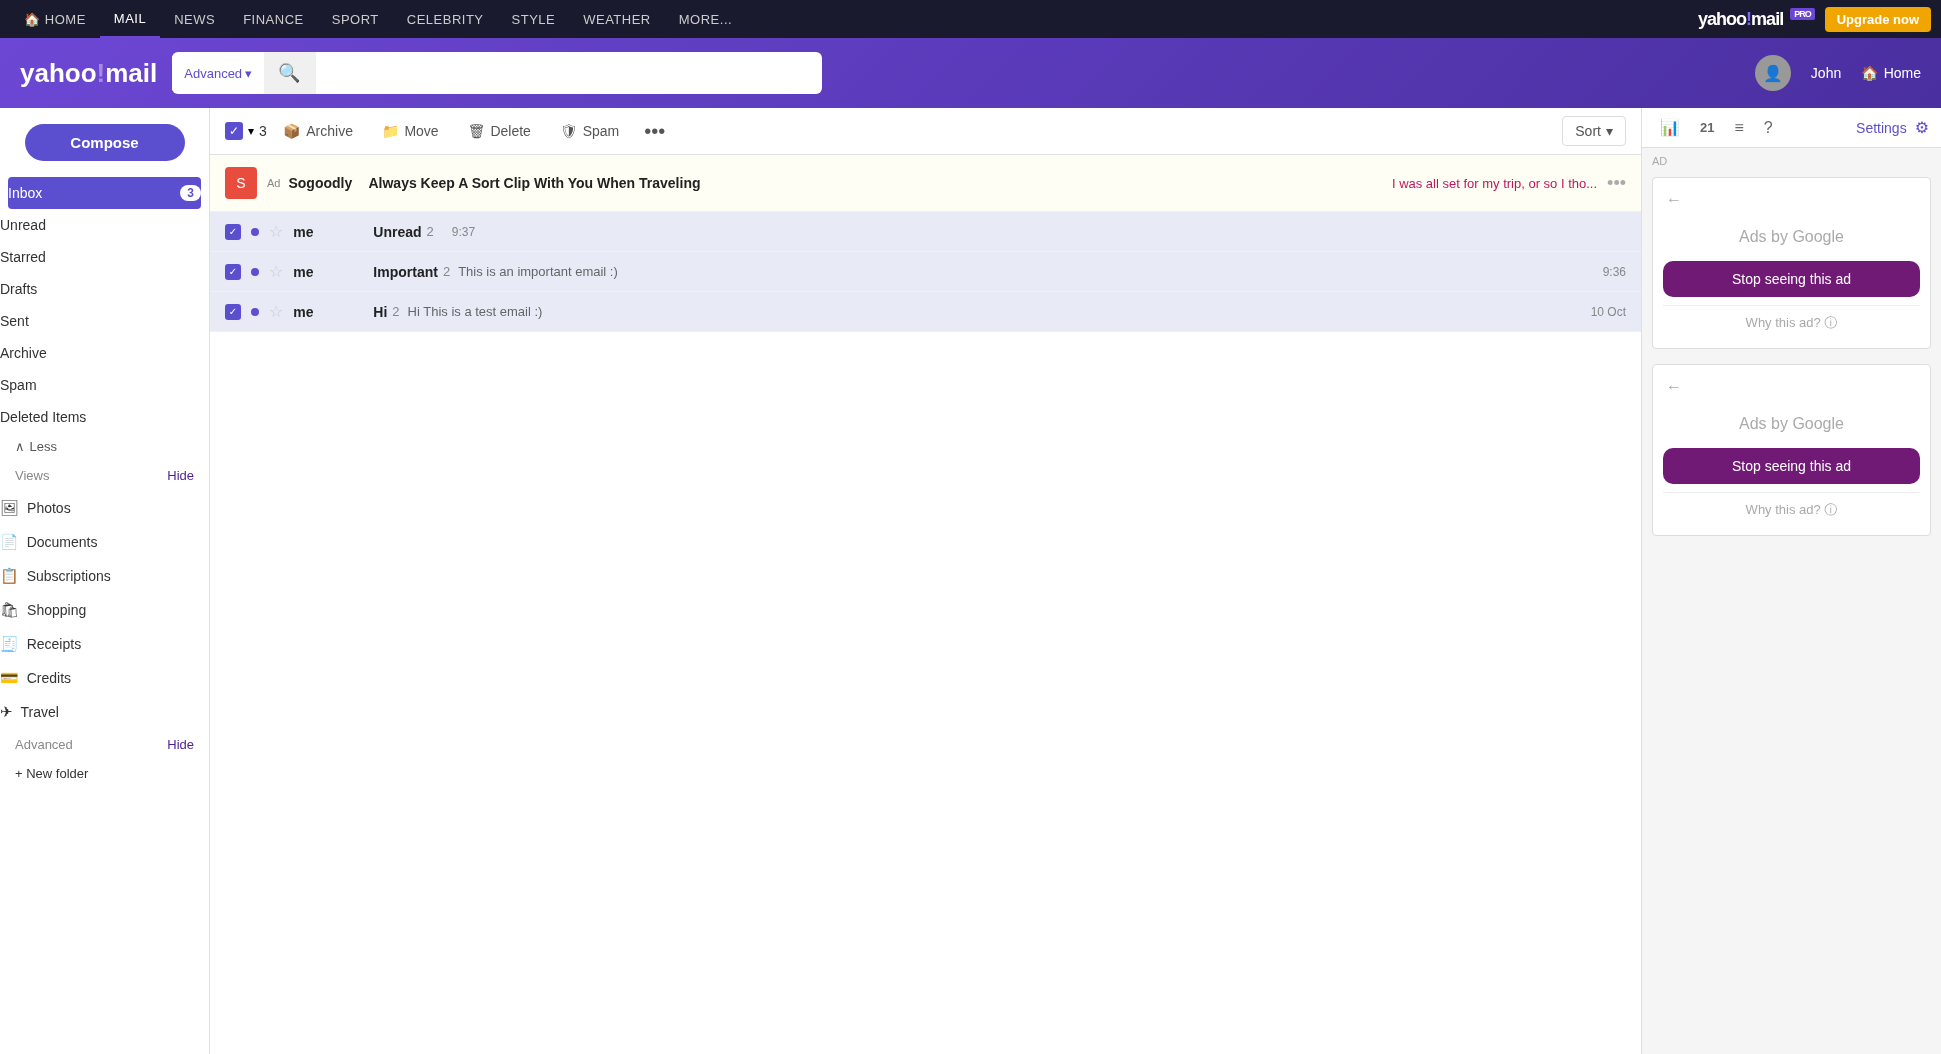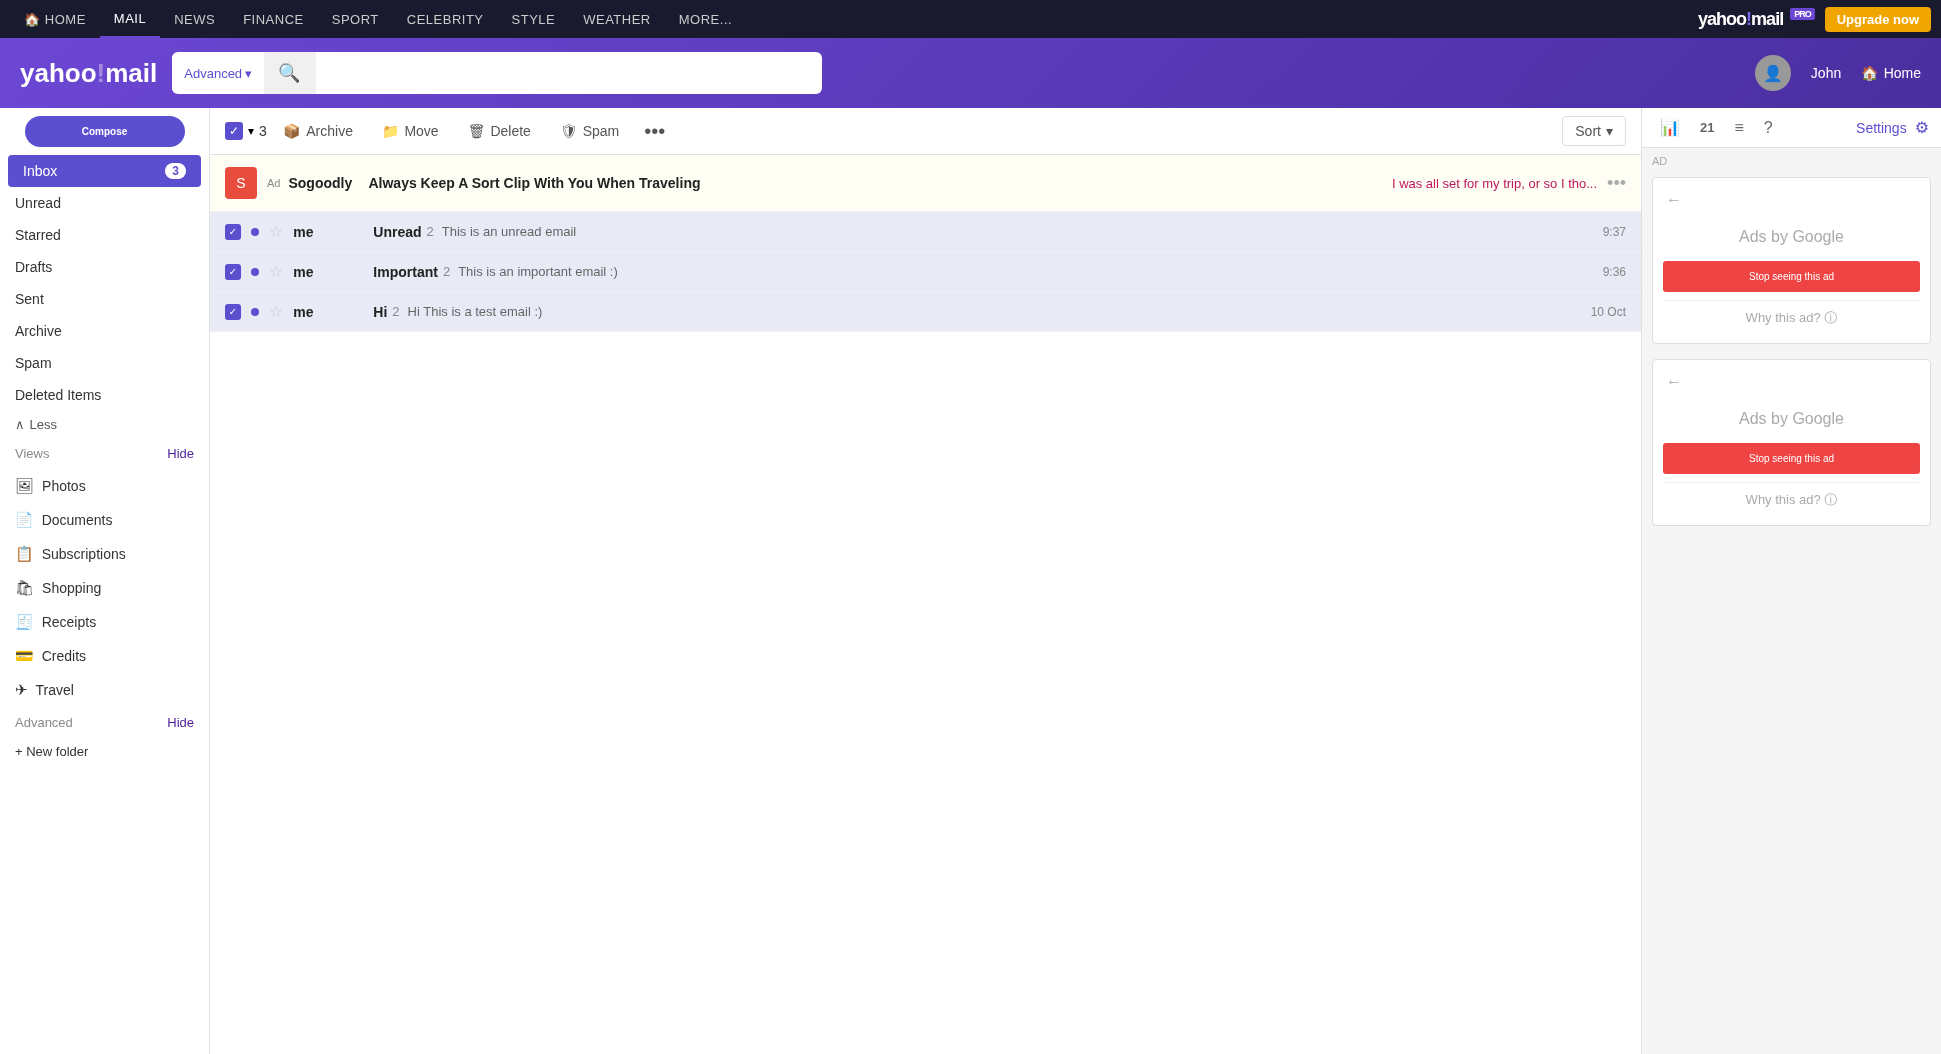--- a/index.html
+++ b/index.html
@@ -119,30 +119,30 @@
       overflow-y: auto;
       flex-shrink: 0;
     }
     .compose-btn {
       background: #5b4fcf;
       color: #fff;
       border: none;
       border-radius: 20px;
       padding: 10px 0;
       width: 160px;
-      font-size: 10px;
+      font-size: 15px;
       font-weight: bold;
       cursor: pointer;
-      margin: 8px auto;
+      margin: 16px auto;
       display: block;
     }
     .sidebar-item {
       display: flex;
       align-items: center;
-      padding: 8px 15px;
+      padding: 8px 0;
       cursor: pointer;
       color: #333;
       font-size: 14px;
       border-radius: 0;
       position: relative;
     }
     .sidebar-item.active { background: #5b4fcf; color: #fff; border-radius: 4px; margin: 0 8px; width: calc(100% - 16px); }
     .sidebar-item.active .badge { background: #fff; color: #5b4fcf; }
     .badge {
       margin-left: auto;
@@ -284,28 +284,28 @@
     }
     .ads-by-google {
       text-align: center;
       color: #aaa;
       font-size: 16px;
       padding: 10px 0 15px;
     }
     .stop-ad-btn {
       display: block;
       width: 100%;
-      background: #ef4444;
+      background: #701a75;
       color: #fff;
       border: none;
       padding: 10px;
-      font-size: 10px;
+      font-size: 14px;
       cursor: pointer;
       margin-bottom: 8px;
-      border-radius: 3px;
+      border-radius: 10px;
     }
     .why-ad {
       text-align: center;
       color: #aaa;
       font-size: 13px;
       padding: 8px;
       border-top: 1px solid #eee;
       cursor: pointer;
     }
     .back-arrow { color: #aaa; font-size: 16px; cursor: pointer; padding: 5px; }
@@ -484,21 +484,20 @@
 
       <div class="email-row">
         <div class="email-checkbox">
           <div class="email-checkbox-box">✓</div>
         </div>
         <div class="unread-dot"></div>
         <span class="star-icon">☆</span>
         <span class="sender">me</span>
         <span class="email-subject-label">Unread</span>
         <span class="email-subject-count">2</span>
-        <span class="email-preview">This is an unread email</span>
         <span class="email-time">9:37</span>
       </div>
 
       <div class="email-row">
         <div class="email-checkbox">
           <div class="email-checkbox-box">✓</div>
         </div>
         <div class="unread-dot"></div>
         <span class="star-icon">☆</span>
         <span class="sender">me</span>

